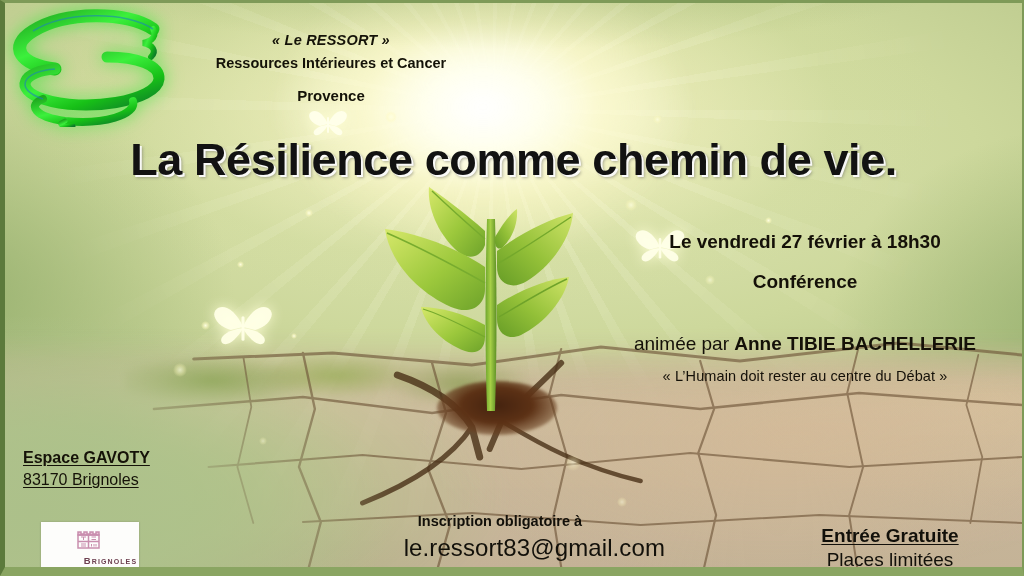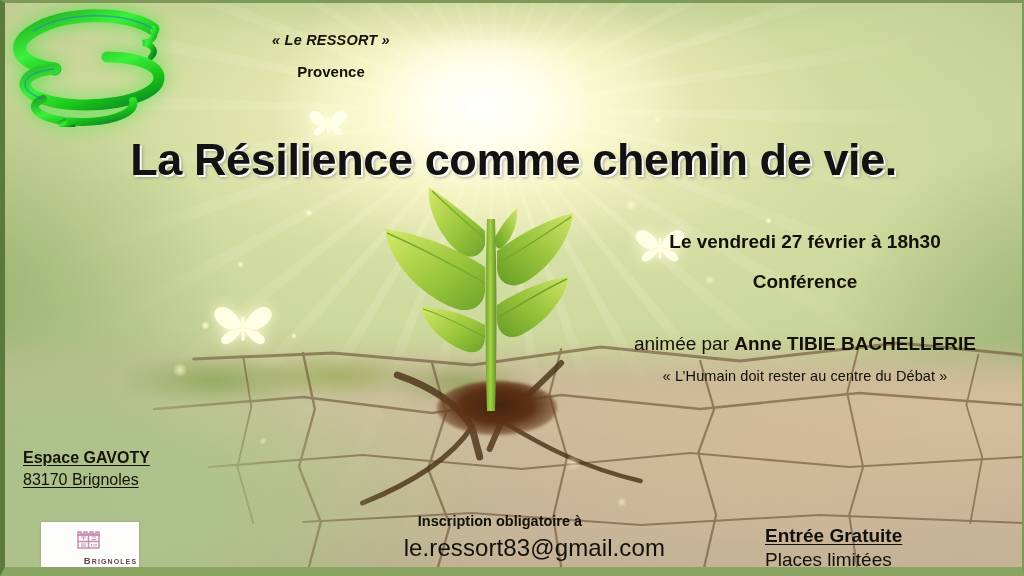--- a/index.html
+++ b/index.html
@@ -163,21 +163,21 @@
 
   .signup{
     position:absolute; left:330px; top:510px; width:330px;
     text-align:center; color:#12100a;
   }
   .signup .s1{ font-size:14.5px; font-weight:700; }
   .signup .s2{ font-size:24px; font-weight:400; margin-top:5px; letter-spacing:.1px;text-align:right; }
 
   .free{
     position:absolute; left:760px; top:522px; width:250px;
-    color:#12100a;
+    text-align:center; color:#12100a;
   }
   .free .f1{ font-size:19px; font-weight:700; text-decoration:underline; text-underline-offset:2px; }
   .free .f2{ font-size:19px; font-weight:400; margin-top:2px; }
 
   
   .crest-box{
     position:absolute; left:36px; top:519px;
     width:98px; height:50px;
     background:#fdfdfb;
     display:flex; flex-direction:column;
@@ -353,20 +353,21 @@
       </g>
       <g fill="none" stroke="#1a7fc1" stroke-width="1.6" opacity="0.55">
         <path d="M146 24 C120 6, 58 6, 26 26"></path>
         <path d="M48 64 C16 66, 6 84, 36 94"></path>
       </g>
     </svg>
   </div>
 
   <div class="assoc">
     <div class="l1">«  Le RESSORT »</div>
+    <div class="l2">Ressources Intérieures et Cancer</div>
     <div class="l3">Provence</div>
   </div>
 
   <div class="main-title">La Résilience comme chemin de vie.</div>
 
   <div class="event">
     <div class="date">Le vendredi 27 février  à 18h30</div>
     <div class="kind">Conférence</div>
     <div class="by"><span>animée par </span><b>Anne TIBIE BACHELLERIE</b></div>
     <div class="quote">«  L’Humain doit rester au centre du Débat »</div>

